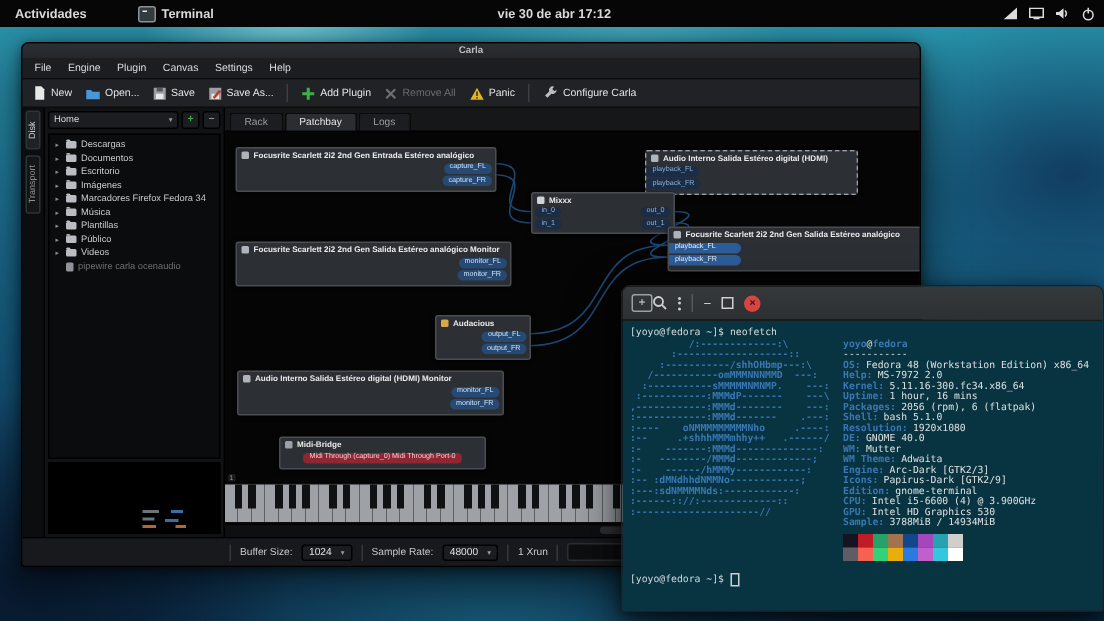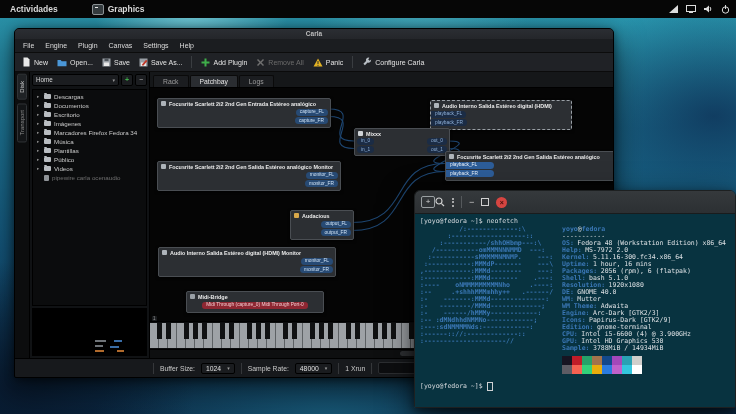--- a/index.html
+++ b/index.html
@@ -141,22 +141,23 @@
 </style>
 </head>
 <body>
 
 <div class="screen">
 
   <div class="topbar">
     <span class="tb-activities">Actividades</span>
     <span class="tb-app">
       <span class="tb-termicon"></span>
-      <span>Graphics</span>
+      <span>Terminal</span>
     </span>
+    <span class="tb-clock">vie 30 de abr 17:12</span>
     <span class="tb-right">
       <svg width="9" height="8" viewBox="0 0 9 8">
           <path d="M0 8 L9 8 L9 0 Z" fill="#dcdcdc"></path>
         </svg>
       <svg width="10" height="8" viewBox="0 0 10 8">
           <rect x="0.5" y="0.5" width="9" height="6" fill="none" stroke="#dcdcdc"></rect>
           <rect x="3" y="7" width="4" height="1" fill="#dcdcdc"></rect>
         </svg>
       <svg width="9" height="8" viewBox="0 0 9 8">
           <path d="M0 3 L2 3 L5 0.5 L5 7.5 L2 5 L0 5 Z" fill="#dcdcdc"></path>

